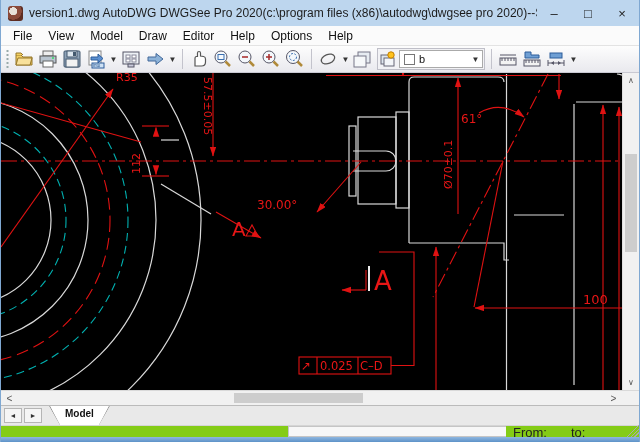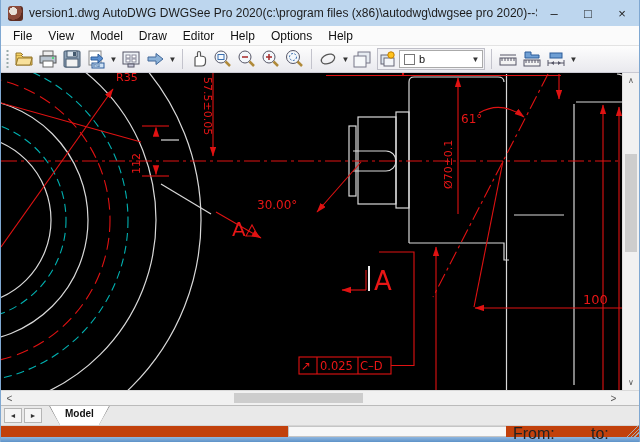--- a/index.html
+++ b/index.html
@@ -53,24 +53,24 @@
   .tabbar{height:20px;background:#e9e9e9;border-top:1px solid #bbb;display:flex;align-items:stretch;padding-left:2px;}
   .tabnav{width:18px;margin:2px 1px;background:#f5f5f5;border:1px solid #b5b5b5;display:flex;align-items:center;justify-content:center;font-size:7px;color:#333;}
   .tabs{display:flex;margin-left:6px;}
   .sheet-tab{position:relative;padding:2px 16px 0 16px;font-size:10px;color:#111;
     clip-path:polygon(0 0,100% 0,calc(100% - 11px) 100%,11px 100%);}
   .sheet-tab.active{background:#fff;font-weight:bold;}
   .tab-edge{position:absolute;top:0;bottom:0;width:1px;background:#777;}
   .tab-edge.l{left:5px;transform:skewX(28deg);}
   .tab-edge.r{right:5px;transform:skewX(-28deg);}
   
-  .statusbar{height:12px;background:#c2410c;border-top:1px solid #d5d5d5;position:relative;font-size:16px;color:#222;}
+  .statusbar{height:12px;background:#84cc16;border-top:1px solid #d5d5d5;position:relative;font-size:13px;color:#222;}
   .status-field{position:absolute;left:287px;top:0px;width:218px;height:11px;border:1px solid #c5c5c5;border-right:none;background:#f7f7f7;}
   .status-from{position:absolute;left:512px;top:-1px;}
-  .status-to{position:absolute;left:590px;top:-1px;}
+  .status-to{position:absolute;left:570px;top:-1px;}
   .grip-corner{position:absolute;right:0;bottom:0;width:13px;height:12px;
     background:linear-gradient(135deg,transparent 50%,#aaa 50%,#aaa 55%,transparent 55%,transparent 65%,#aaa 65%,#aaa 70%,transparent 70%,transparent 80%,#aaa 80%,#aaa 85%,transparent 85%);}
   .bluestrip{height:5px;background:linear-gradient(#8fb7e0,#5d92c8);}
 </style>
 </head>
 <body>
 
 <div class="window">
 
   <div class="titlebar">

